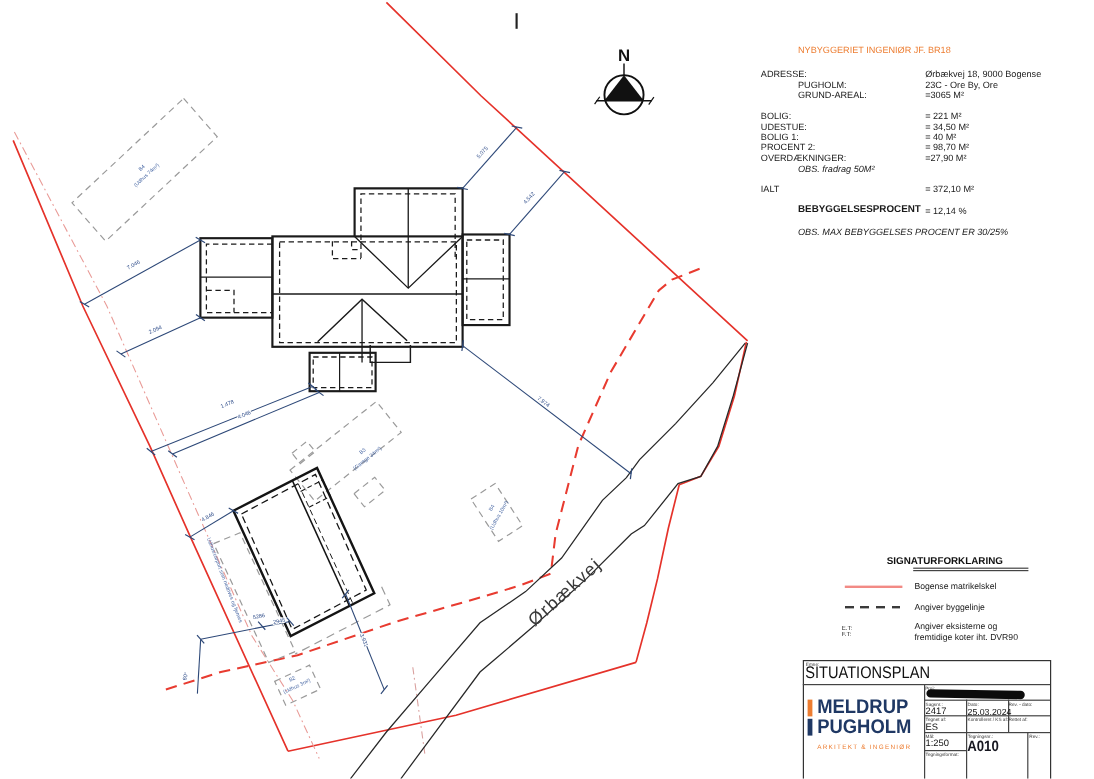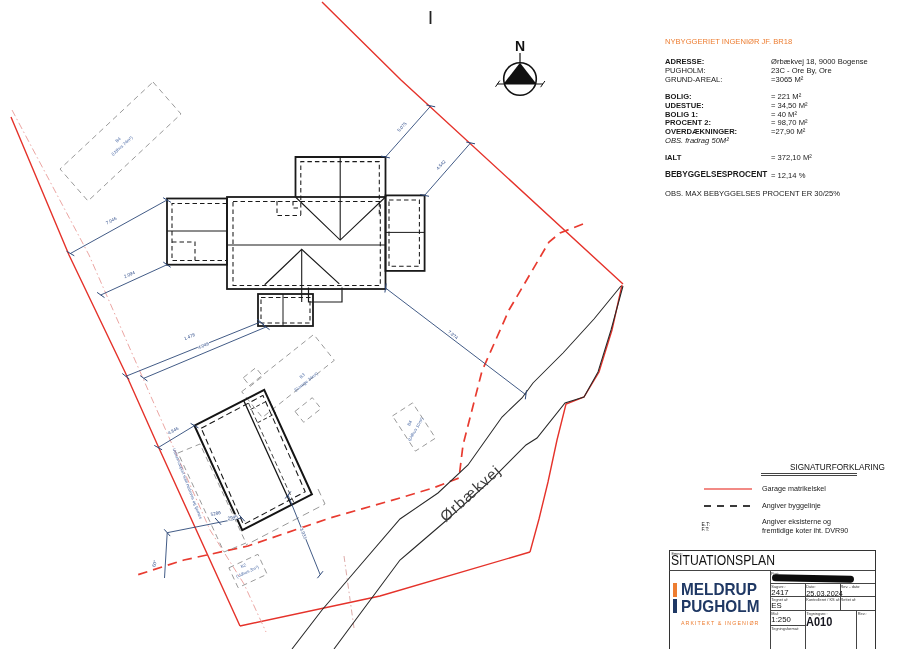--- a/index.html
+++ b/index.html
@@ -1,20 +1,20 @@
 <!DOCTYPE html>
 <html><head><meta charset="utf-8"><title>Situationsplan</title>
 <style>
 html,body{margin:0;padding:0;background:#fff}
 #page{position:relative;width:912px;height:649px;background:#fff;overflow:hidden;
   font-family:"Liberation Sans",sans-serif;}
 #page svg{position:absolute;left:0;top:0}
 .abs{position:absolute;white-space:nowrap}
 .lb,.ln,.li,.lv{position:absolute;font-size:7.6px;line-height:9px;color:#1a1a1a;white-space:nowrap}
-.lb{font-weight:bold;left:665px}
+.lb{font-weight:normal;left:634px}
 .ln{left:665px}
 .li{font-style:italic;left:665px}
 .lv{left:771px}
 .tiny{position:absolute;font-size:3.9px;color:#333;white-space:nowrap}
 .tval{position:absolute;font-size:7.8px;color:#111;white-space:nowrap}
 .gline{position:absolute;background:#444}
 </style></head>
 <body>
 <div id="page">
 <svg width="912" height="649" viewBox="0 0 912 649" xmlns="http://www.w3.org/2000/svg">
@@ -249,29 +249,29 @@
 <div class="lv" style="top:118.3px">= 98,70 M²</div>
 <div class="lb" style="top:126.6px">OVERDÆKNINGER:</div>
 <div class="lv" style="top:126.6px">=27,90 M²</div>
 <div class="li" style="top:135.5px">OBS. fradrag 50M²</div>
 <div class="lb" style="top:152.7px">IALT</div>
 <div class="lv" style="top:152.7px">= 372,10 M²</div>
 
 <div class="abs" style="left:665px;top:170.3px;font-size:8.2px;font-weight:bold;color:#1a1a1a">BEBYGGELSESPROCENT</div>
 <div class="lv" style="top:170.9px">= 12,14 %</div>
 
-<div class="abs" style="left:665px;top:189.4px;font-size:7.6px;color:#1a1a1a">OBS. MAX BEBYGGELSES PROCENT ER 30/25%</div>
-
-<div class="abs" style="left:790px;top:463.3px;font-size:8.2px;font-weight:normal;color:#111">SIGNATURFORKLARING</div>
+<div class="abs" style="left:665px;top:189.4px;font-size:7.6px;font-style:italic;color:#1a1a1a">OBS. MAX BEBYGGELSES PROCENT ER 30/25%</div>
+
+<div class="abs" style="left:739px;top:463.3px;font-size:8.2px;font-weight:bold;color:#111">SIGNATURFORKLARING</div>
 <div class="gline" style="left:761px;top:473.4px;width:96px;height:1px"></div>
 <div class="gline" style="left:761px;top:475.3px;width:96px;height:1px"></div>
 
 <div class="abs" style="left:703.6px;top:488.3px;width:48px;height:1.6px;background:#f28a85"></div>
 
-<div class="abs" style="left:762px;top:484.3px;font-size:7.2px;color:#1a1a1a">Garage matrikelskel</div>
+<div class="abs" style="left:762px;top:484.3px;font-size:7.2px;color:#1a1a1a">Bogense matrikelskel</div>
 
 <div class="abs" style="left:703.6px;top:505.2px;width:46px;height:1.7px;background:repeating-linear-gradient(90deg,#3a3a3a 0 7.5px,transparent 7.5px 13px)"></div>
 
 <div class="abs" style="left:762px;top:501.2px;font-size:7.2px;color:#1a1a1a">Angiver byggelinje</div>
 
 <div class="abs" style="left:701.5px;top:520.8px;font-size:5px;color:#1a1a1a">E.T:</div>
 <div class="abs" style="left:701.5px;top:525.6px;font-size:5px;color:#1a1a1a">F.T:</div>
 
 <div class="abs" style="left:762px;top:517.4px;font-size:7.2px;color:#1a1a1a">Angiver eksisterne og<br>fremtidige koter iht. DVR90</div>
 

